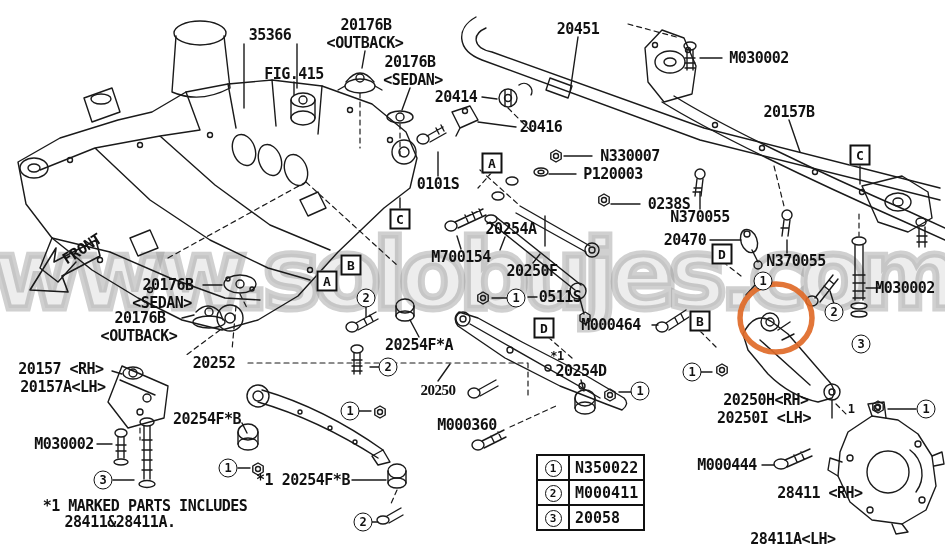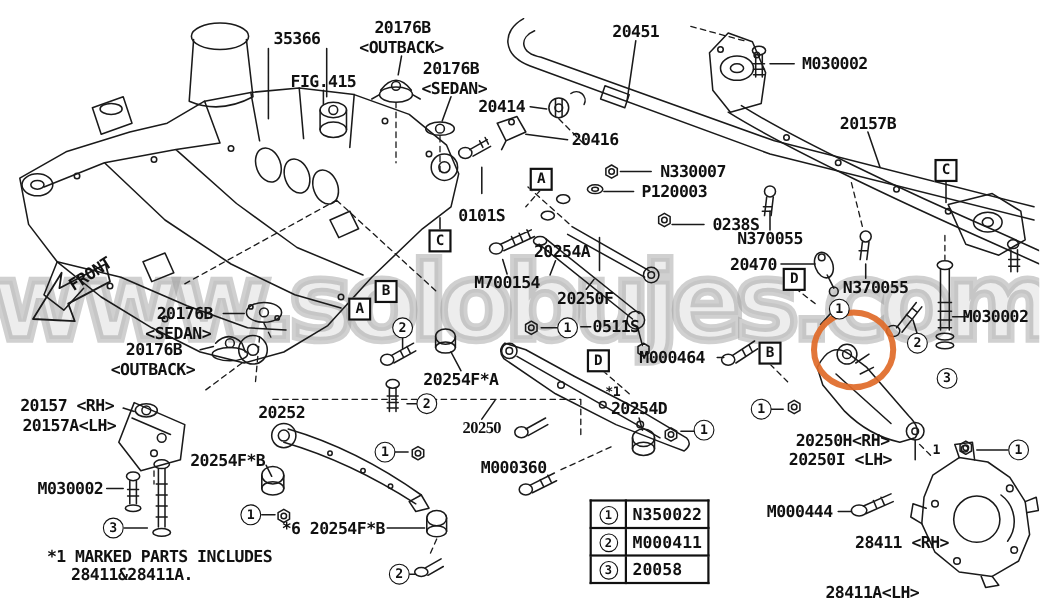--- a/index.html
+++ b/index.html
@@ -319,50 +319,50 @@
       <div class="lbl" style="left: 294px; top: 74px;">FIG.415</div>
       <div class="lbl" style="left: 410px; top: 62px;">20176B</div>
       <div class="lbl" style="left: 413px; top: 80px;">&lt;SEDAN&gt;</div>
       <div class="lbl" style="left: 578px; top: 29px;">20451</div>
       <div class="lbl" style="left: 456px; top: 97px;">20414</div>
       <div class="lbl" style="left: 759px; top: 58px;">M030002</div>
       <div class="lbl" style="left: 789px; top: 112px;">20157B</div>
       <div class="lbl" style="left: 541px; top: 127px;">20416</div>
       <div class="lbl" style="left: 630px; top: 156px;">N330007</div>
       <div class="lbl" style="left: 613px; top: 174px;">P120003</div>
-      <div class="lbl" style="left: 438px; top: 184px; margin-top: 12px;">0101S</div>
+      <div class="lbl" style="left: 438px; top: 184px;">0101S</div>
       <div class="lbl" style="left: 669px; top: 204px;">0238S</div>
       <div class="lbl" style="left: 700px; top: 217px;">N370055</div>
       <div class="lbl" style="left: 685px; top: 240px;">20470</div>
       <div class="lbl" style="left: 511px; top: 229px;">20254A</div>
       <div class="lbl" style="left: 461px; top: 257px;">M700154</div>
       <div class="lbl" style="left: 532px; top: 271px;">20250F</div>
       <div class="lbl" style="left: 796px; top: 261px;">N370055</div>
       <div class="lbl" style="left: 905px; top: 288px;">M030002</div>
       <div class="lbl" style="left: 560px; top: 297px;">0511S</div>
       <div class="lbl" style="left: 611px; top: 325px;">M000464</div>
       <div class="lbl" style="left: 82px; top: 249px; transform: translate(-50%, -50%) rotate(-33deg);">FRONT</div>
       <div class="lbl" style="left: 168px; top: 285px;">20176B</div>
       <div class="lbl" style="left: 162px; top: 303px;">&lt;SEDAN&gt;</div>
       <div class="lbl" style="left: 140px; top: 318px;">20176B</div>
       <div class="lbl" style="left: 139px; top: 336px;">&lt;OUTBACK&gt;</div>
       <div class="lbl" style="left: 419px; top: 345px;">20254F*A</div>
       <div class="lbl" style="left: 557px; top: 356px; font-size: 12px;">*1</div>
       <div class="lbl" style="left: 581px; top: 371px;">20254D</div>
       <div class="lbl" style="left: 61px; top: 369px;">20157 &lt;RH&gt;</div>
       <div class="lbl" style="left: 63px; top: 387px;">20157A&lt;LH&gt;</div>
-      <div class="lbl" style="left: 214px; top: 375px; margin-left: 42px;">20252</div>
+      <div class="lbl" style="left: 214px; top: 363px;">20252</div>
       <div class="lbl" style="left: 438px; top: 390px; font-family: Liberation Serif, serif;">20250</div>
       <div class="lbl" style="left: 207px; top: 419px;">20254F*B</div>
       <div class="lbl" style="left: 467px; top: 425px;">M000360</div>
       <div class="lbl" style="left: 766px; top: 400px;">20250H&lt;RH&gt;</div>
       <div class="lbl" style="left: 764px; top: 418px;">20250I &lt;LH&gt;</div>
       <div class="lbl" style="left: 64px; top: 444px;">M030002</div>
       <div class="lbl" style="left: 851px; top: 409px; font-size: 12px;">1</div>
-      <div class="lbl" style="left: 303px; top: 480px;">*6 20254F*B</div>
+      <div class="lbl" style="left: 303px; top: 480px;">*1 20254F*B</div>
       <div class="lbl" style="left: 727px; top: 465px;">M000444</div>
       <div class="lbl" style="left: 820px; top: 493px;">28411 &lt;RH&gt;</div>
       <div class="lbl" style="left: 793px; top: 511px; margin-top: 28px;">28411A&lt;LH&gt;</div>
       <div class="lbl" style="left: 145px; top: 506px;">*1 MARKED PARTS INCLUDES</div>
       <div class="lbl" style="left: 120px; top: 522px;">28411&amp;28411A.</div>
     </div>
   <div id="markers-layer">
       <div class="boxmark" style="left: 492px; top: 163px;">A</div>
       <div class="boxmark" style="left: 400px; top: 219px;">C</div>
       <div class="boxmark" style="left: 860px; top: 155px;">C</div>

